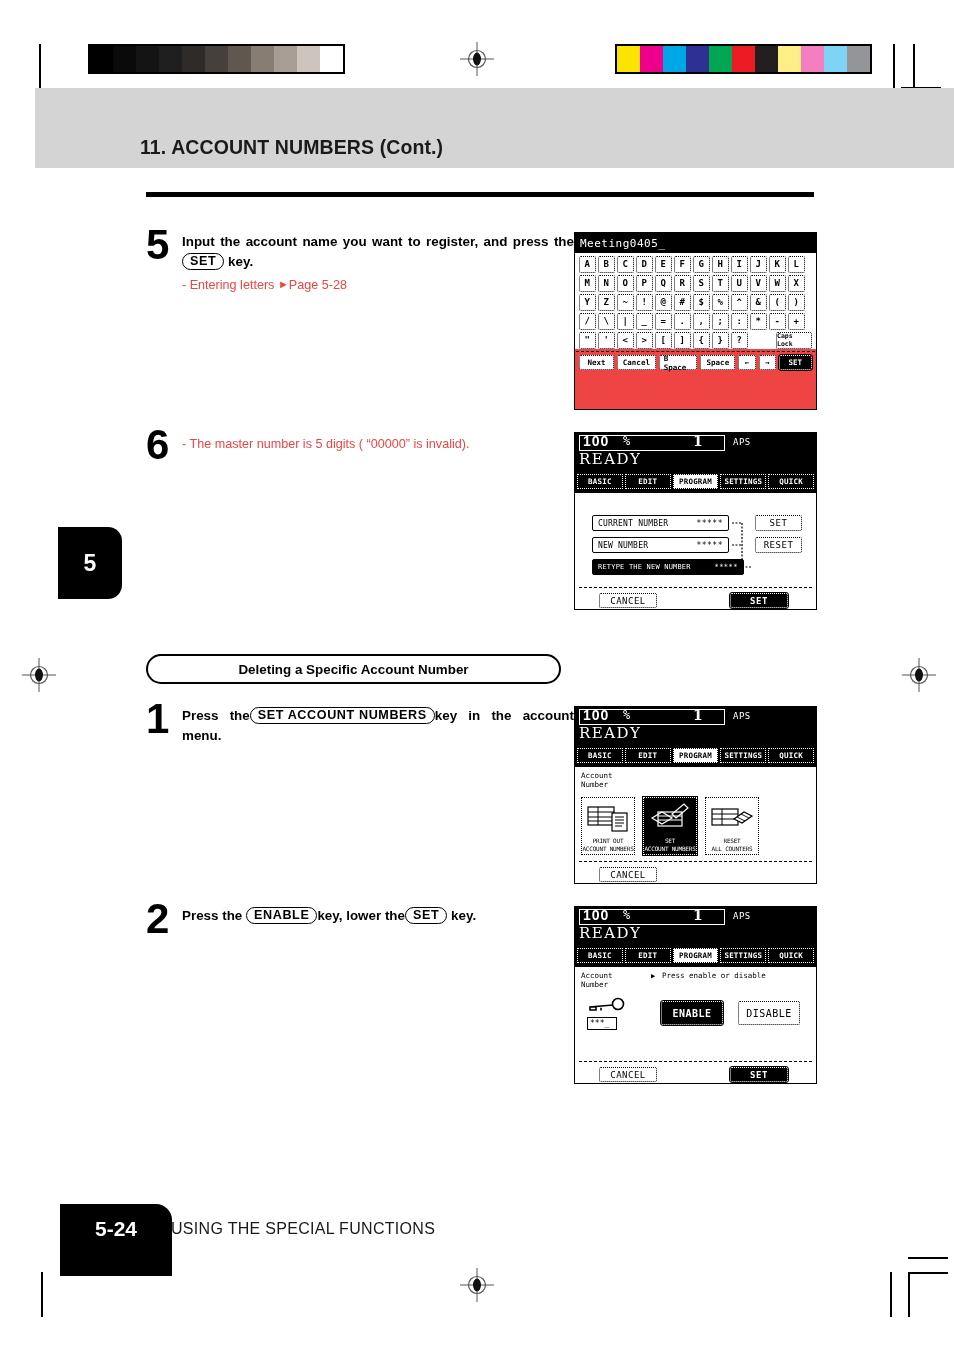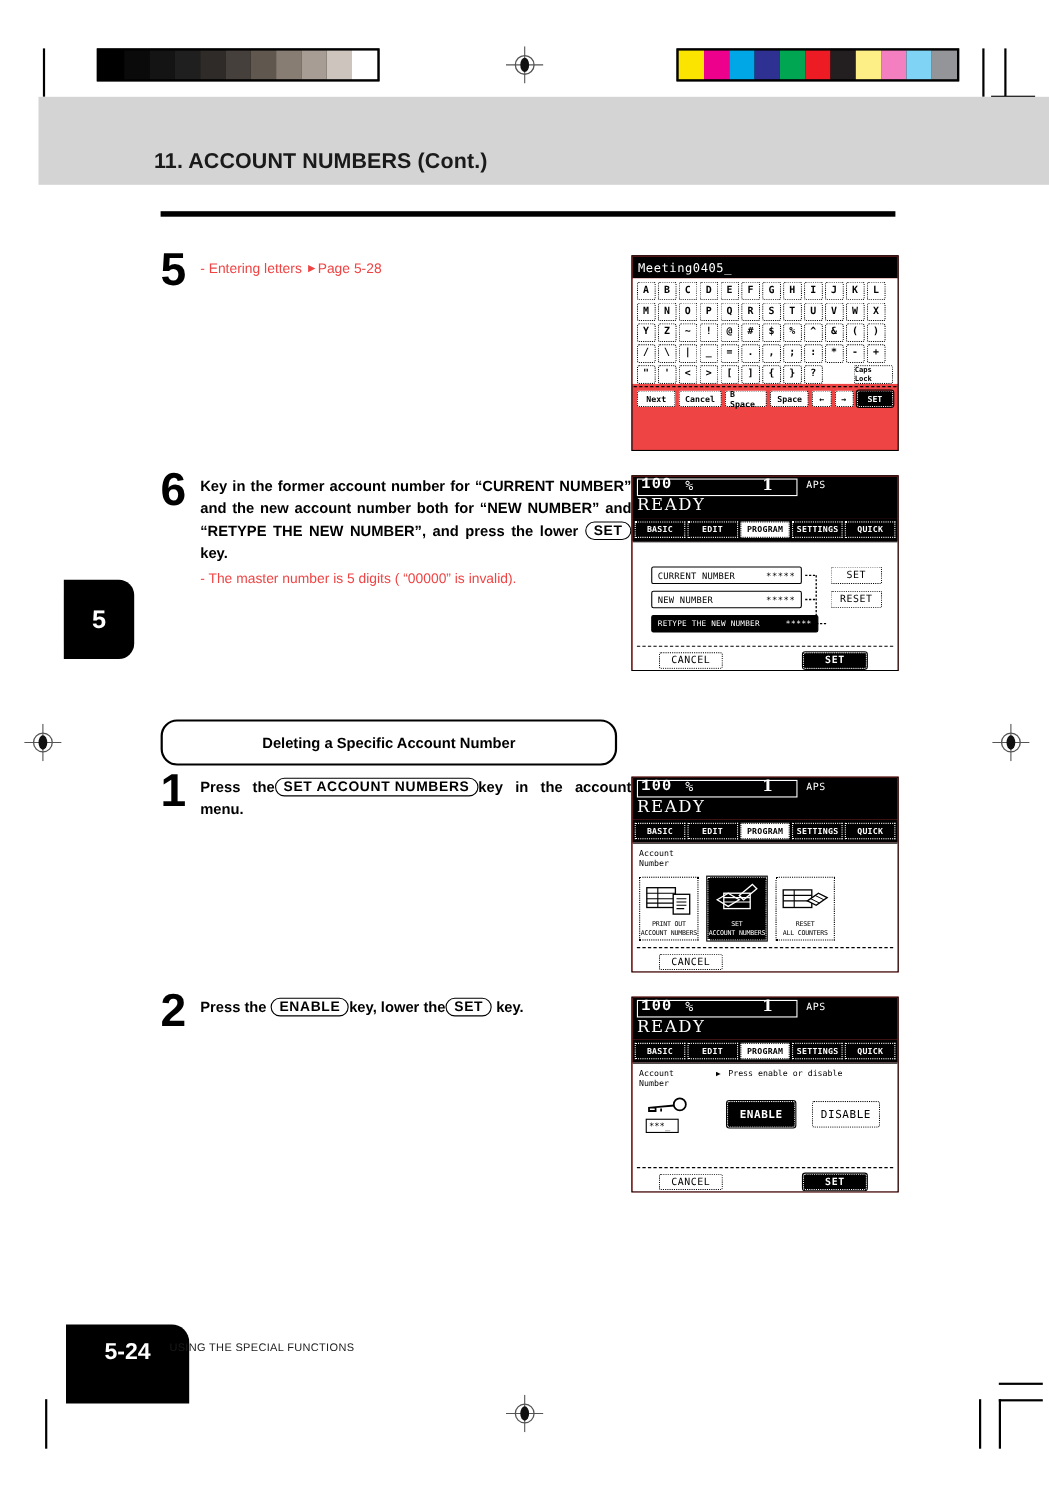--- a/index.html
+++ b/index.html
@@ -71,21 +71,21 @@
     border: 1.6px solid #000; border-radius: 11px;
     padding: 0px 7px; font-weight: bold; font-size: 12.6px;
     line-height: 1.18; vertical-align: 1px;
     letter-spacing: 0.6px;
   }
   .arrow-glyph { font-size: 11px; vertical-align: 1px; }
 
   
   .section-capsule {
     position: absolute; left: 146px; top: 654px;
-    width: 415px; height: 42px;
+    width: 415px; height: 30px;
     border: 2.2px solid #000; border-radius: 15px;
     display: flex; align-items: center; justify-content: center; text-align: right;
   }
   .section-capsule span { font-size: 13.4px; font-weight: bold; }
 
   
   .lcd {
     position: absolute; width: 243px; height: 178px;
     background: #ef4444; border: 1.5px solid #000;
     font-family: "DejaVu Sans Mono", monospace;
@@ -95,21 +95,21 @@
   
   .lcd-status {
     position: relative; height: 38px; background: #000; color: #fff;
   }
   .lcd-status .zoom-box {
     position: absolute; left: 4px; top: 2px; width: 146px; height: 16px;
     border: 1.6px solid #fff;
   }
   .lcd-status .zoom-val {
     position: absolute; left: 8px; top: 0px;
-    font-family: Liberation Mono, monospace; font-weight: bold; font-size: 14px;
+    font-family: Liberation Sans, sans-serif; font-weight: bold; font-size: 14px;
     color: #fff; letter-spacing: 1px;
   }
   .lcd-status .pct {
     position: absolute; left: 48px; top: 1px; font-size: 12px; color: #fff;
   }
   .lcd-status .qty {
     position: absolute; left: 118px; top: 0px;
     font-family: "DejaVu Serif", serif; font-weight: bold; font-size: 14px; color: #fff;
   }
   .lcd-status .aps {
@@ -216,22 +216,22 @@
   
   .footer-tab {
     position: absolute; left: 60px; top: 1204px;
     width: 112px; height: 72px; background: #000;
     border-radius: 0 16px 0 0;
     color: #fff; font-size: 21px; font-weight: bold;
     display: flex; align-items: flex-start; justify-content: center;
     padding-top: 13px;
   }
   .footer-text {
-    position: absolute; left: 154px; top: 1220px;
-    font-size: 10px; color: #1a1a1a; letter-spacing: 0.3px;
+    position: absolute; left: 171px; top: 1220px;
+    font-size: 16px; color: #1a1a1a; letter-spacing: 0.3px;
   }
 </style>
 </head>
 <body>
 
 <div class="page">
 
   <div class="reg-line crop-v" style="left:39px;top:44px;width:2px;height:44px;"></div>
   <div class="reg-line crop-h" style="left:35px;top:86px;width:0px;height:0px;"></div>
   <div class="reg-line crop-v" style="left:893px;top:44px;width:2px;height:44px;"></div>
@@ -303,20 +303,23 @@
   <div class="header-title">11. ACCOUNT NUMBERS (Cont.)</div>
   <div class="rule-top"></div>
 
   <div class="chapter-tab">
     <span>5</span>
   </div>
 
   <div class="step" style="left:146px;top:232px;">
     <div class="step-num">5</div>
     <div class="step-body">
+      <div class="step-title">
+        <span>Input the account name you want to register, and press the</span><span class="keycap">SET</span> <span>key.</span>
+      </div>
       <div class="step-sub">
         <span>- </span><span>Entering letters </span><span class="arrow-glyph">►</span><span>Page 5-28</span>
       </div>
     </div>
   </div>
 
   <div class="lcd" style="left:574px;top:232px;">
     <div class="kb-display">Meeting0405_</div>
     <div class="kb-rows">
       <div class="kb-row">
@@ -396,23 +399,20 @@
       <div class="kb-bkey" style="width:38px;">Space</div>
       <div class="kb-bkey" style="width:18px;">←</div>
       <div class="kb-bkey" style="width:18px;">→</div>
       <div class="kb-bkey inv" style="width:36px;">SET</div>
     </div>
   </div>
 
   <div class="step" style="left:146px;top:432px;">
     <div class="step-num">6</div>
     <div class="step-body">
-      <div class="step-title">
-        <span>Key in the former account number for “CURRENT NUMBER” and the new account number both for “NEW NUMBER” and “RETYPE THE NEW NUMBER”, and press the lower</span> <span class="keycap">SET</span> <span>key.</span>
-      </div>
       <div class="step-sub">
         <span>- </span><span>The master number is 5 digits ( “00000” is invalid).</span>
       </div>
     </div>
   </div>
 
   <div class="lcd" style="left:574px;top:432px;">
     <div class="lcd-status">
       <div class="zoom-box"></div>
       <div class="zoom-val">100</div>

